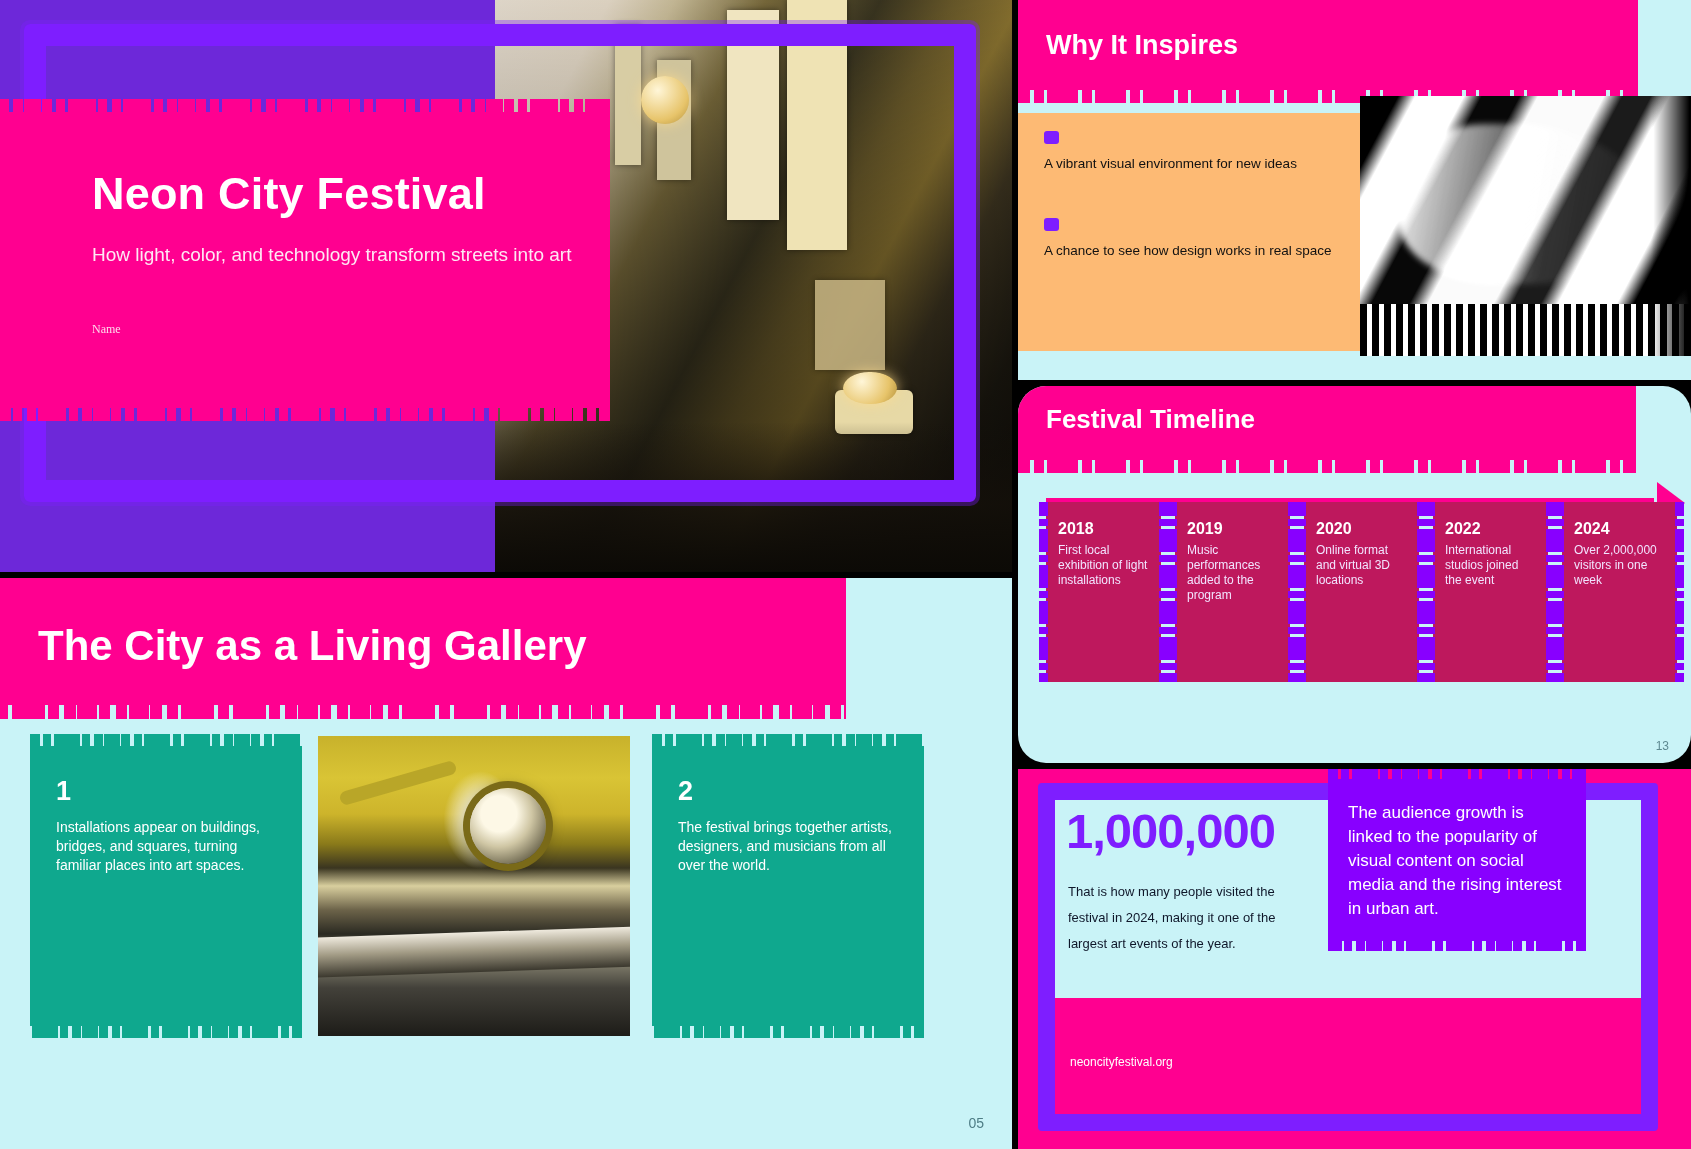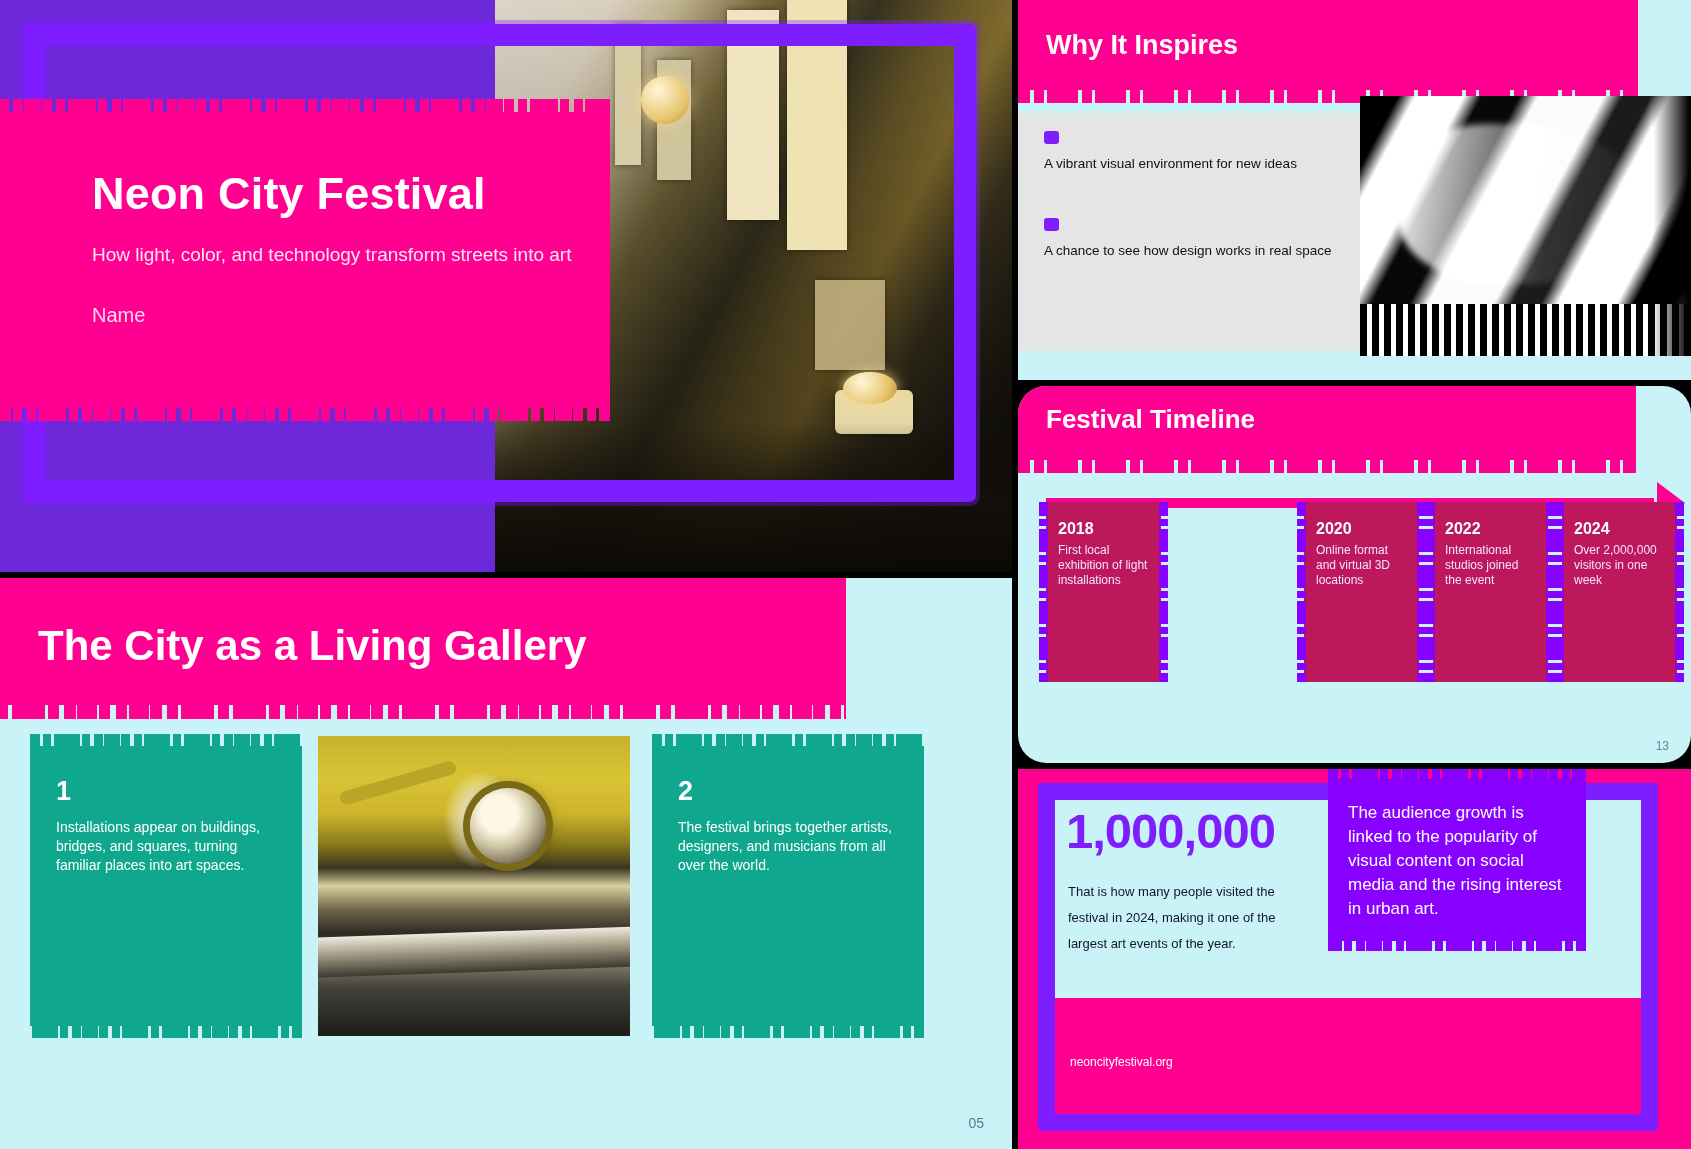--- a/index.html
+++ b/index.html
@@ -97,22 +97,22 @@
   #slide-title h1 {
     position: absolute; left: 92px; top: 168px;
     font-size: 45px; font-weight: 700; color: #fff;
     letter-spacing: .2px; white-space: nowrap;
   }
   #slide-title .subtitle {
     position: absolute; left: 92px; top: 242px; width: 500px;
     font-size: 19px; line-height: 26px; color: #FFE8F4; font-weight: 400;
   }
   #slide-title .presenter {
-    position: absolute; left: 92px; top: 304px;
-    font-size: 20px; color: #FFD9EC;
+    position: absolute; left: 92px; top: 322px;
+    font-size: 12px; color: #FFD9EC; font-family: Liberation Serif, serif;
   }
 
   
   #slide-gallery {
     left: 0; top: 578px; width: 1012px; height: 571px;
   }
   #slide-gallery .pink-brush {
     position: absolute; left: -20px; top: -5px; width: 866px; height: 132px;
     background: #FF0090;
   }
@@ -193,21 +193,21 @@
     background:
       repeating-linear-gradient(90deg,#FF0090 0 10px, transparent 10px 16px),
       repeating-linear-gradient(90deg,transparent 0 5px,#FF0090 5px 12px);
   }
   #slide-inspires h2 {
     position: absolute; left: 28px; top: 30px;
     font-size: 27px; font-weight: 700; color: #fff; white-space: nowrap;
   }
   #slide-inspires .bullets {
     position: absolute; left: 0px; top: 113px; width: 342px; height: 238px;
-    background: #e5e5e5; padding: 18px 26px;
+    background: #fdba74; padding: 18px 26px;
   }
   #slide-inspires .bullet { margin-bottom: 46px; }
   #slide-inspires .bullet .marker {
     width: 15px; height: 13px; background: #7E1EFF; border-radius: 3px; margin-bottom: 11px;
   }
   #slide-inspires .bullet .text {
     font-size: 13.5px; line-height: 17px; color: #111;
   }
   #slide-inspires .bw-photo {
     position: absolute; left: 342px; top: 96px; width: 331px; height: 260px;
@@ -414,20 +414,24 @@
     <div class="pink-brush"></div>
     <h2>Festival Timeline</h2>
 
     <div class="arrow-line"></div>
     <div class="arrow-head"></div>
 
     <div class="tl-card" id="tl-0">
       <div class="yr">2018</div>
       <div class="desc">First local exhibition of light installations</div>
     </div>
+    <div class="tl-card" id="tl-1">
+      <div class="yr">2019</div>
+      <div class="desc">Music performances added to the program</div>
+    </div>
     <div class="tl-card" id="tl-2">
       <div class="yr">2020</div>
       <div class="desc">Online format and virtual 3D locations</div>
     </div>
     <div class="tl-card" id="tl-3">
       <div class="yr">2022</div>
       <div class="desc">International studios joined the event</div>
     </div>
     <div class="tl-card" id="tl-4">
       <div class="yr">2024</div>

